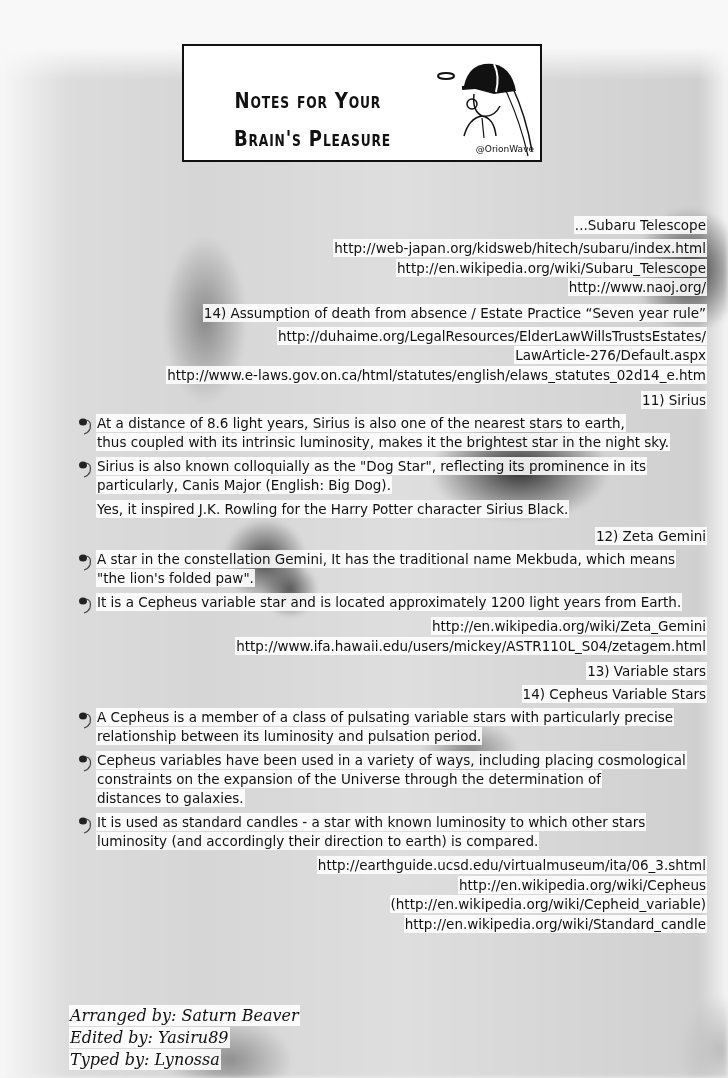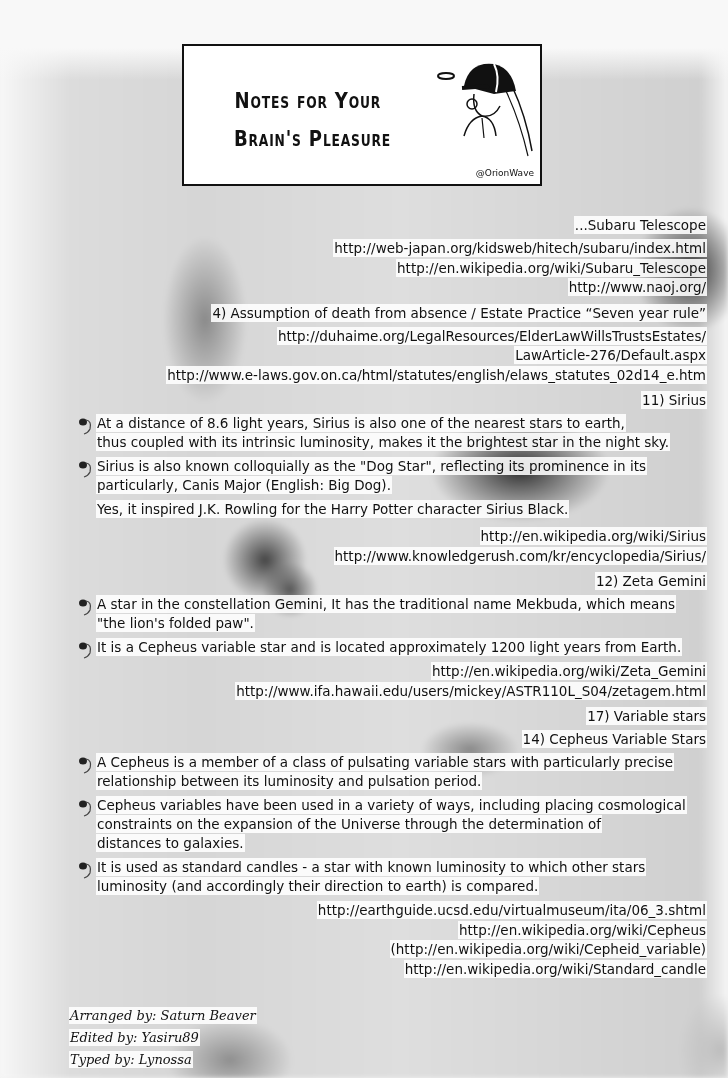--- a/index.html
+++ b/index.html
@@ -22,21 +22,21 @@
       radial-gradient(ellipse 90px 60px at 230px 1060px, #8f8f8f 0%, rgba(143,143,143,0) 70%),
       radial-gradient(ellipse 60px 80px at 720px 1050px, #bdbdbd 0%, rgba(189,189,189,0) 70%),
       linear-gradient(90deg, #f7f7f7 0px, #dcdcdc 70px, #d6d6d6 200px, #dedede 400px, #d0d0d0 700px, #f5f5f5 728px);
     filter: blur(2px);
   }
   .bg-top {
     position: absolute; left: 0; top: 0; width: 728px; height: 80px;
     background: linear-gradient(180deg, #f8f8f8 0%, #f8f8f8 60%, rgba(248,248,248,0) 100%);
   }
   .title-box {
-    position: absolute; left: 182px; top: 44px; width: 360px; height: 142px;
+    position: absolute; left: 182px; top: 44px; width: 360px; height: 118px;
     background: #fff; border: 2px solid #111; box-sizing: border-box;
   }
   .title-text {
     position: absolute; left: 50px; top: 36px; width: 180px;
     font-family: "DejaVu Sans", sans-serif; font-weight: bold;
     font-size: 22px; line-height: 38px; letter-spacing: 1px;
     text-align: center; font-variant: small-caps; transform: scaleX(0.82); transform-origin: left top;
   }
   .title-text div { white-space: nowrap; }
   .mascot { position: absolute; left: 250px; top: 10px; width: 100px; height: 105px; }
@@ -57,21 +57,21 @@
   .links div { height: 19.5px; white-space: nowrap; }
   .bullet {
     position: relative; padding-left: 25px; margin-bottom: 5px;
   }
   .bullet .b-icon {
     position: absolute; left: 6px; top: 3px; width: 16px; height: 18px;
   }
   .plain-line { padding-left: 25px; margin-bottom: 8px; }
   .credits {
     position: absolute; left: 70px; top: 1005px;
-    font-size: 13px; line-height: 22px;
+    font-size: 16px; line-height: 22px;
     font-family: "DejaVu Serif", serif; font-style: italic;
   }
 </style>
 </head>
 <body>
 
 <div class="bg"></div>
 <div class="bg-top"></div>
 
 <div class="title-box">
@@ -99,21 +99,21 @@
   <div>
     <div class="section-title"><span class="hl">...Subaru Telescope</span></div>
     <div class="links" style="margin-top:0;">
       <div><span class="hl">http://web-japan.org/kidsweb/hitech/subaru/index.html</span></div>
       <div><span class="hl">http://en.wikipedia.org/wiki/Subaru_Telescope</span></div>
       <div><span class="hl">http://www.naoj.org/</span></div>
     </div>
   </div>
 
   <div>
-    <div class="section-title"><span class="hl">4) Assumption of death from absence / Estate Practice “Seven year rule”</span></div>
+    <div class="section-title"><span class="hl">14) Assumption of death from absence / Estate Practice “Seven year rule”</span></div>
     <div class="links">
       <div><span class="hl">http://duhaime.org/LegalResources/ElderLawWillsTrustsEstates/</span></div>
       <div><span class="hl">LawArticle-276/Default.aspx</span></div>
       <div><span class="hl">http://www.e-laws.gov.on.ca/html/statutes/english/elaws_statutes_02d14_e.htm</span></div>
     </div>
   </div>
 
   <div>
     <div class="section-title"><span class="hl">11) Sirius</span></div>
     <div class="bullet">
@@ -126,24 +126,20 @@
     </div>
     <div class="bullet">
       <svg class="b-icon" viewBox="0 0 16 18">
           <ellipse cx="5" cy="5" rx="4" ry="3.5" fill="#222"></ellipse>
           <path d="M8 3 Q14 4 12 12 Q10 16 6 17" stroke="#444" stroke-width="1.2" fill="none"></path>
         </svg>
       <div><span class="hl">Sirius is also known colloquially as the "Dog Star", reflecting its prominence in its</span></div>
       <div><span class="hl">particularly, Canis Major (English: Big Dog).</span></div>
     </div>
     <div class="plain-line"><span class="hl">Yes, it inspired J.K. Rowling for the Harry Potter character Sirius Black.</span></div>
-    <div class="links">
-      <div><span class="hl">http://en.wikipedia.org/wiki/Sirius</span></div>
-      <div><span class="hl">http://www.knowledgerush.com/kr/encyclopedia/Sirius/</span></div>
-    </div>
   </div>
 
   <div>
     <div class="section-title"><span class="hl">12) Zeta Gemini</span></div>
     <div class="bullet">
       <svg class="b-icon" viewBox="0 0 16 18">
           <ellipse cx="5" cy="5" rx="4" ry="3.5" fill="#222"></ellipse>
           <path d="M8 3 Q14 4 12 12 Q10 16 6 17" stroke="#444" stroke-width="1.2" fill="none"></path>
         </svg>
       <div><span class="hl">A star in the constellation Gemini, It has the traditional name Mekbuda, which means</span></div>
@@ -156,21 +152,21 @@
         </svg>
       <div><span class="hl">It is a Cepheus variable star and is located approximately 1200 light years from Earth.</span></div>
     </div>
     <div class="links">
       <div><span class="hl">http://en.wikipedia.org/wiki/Zeta_Gemini</span></div>
       <div><span class="hl">http://www.ifa.hawaii.edu/users/mickey/ASTR110L_S04/zetagem.html</span></div>
     </div>
   </div>
 
   <div>
-    <div class="section-title"><span class="hl">17) Variable stars</span></div>
+    <div class="section-title"><span class="hl">13) Variable stars</span></div>
   </div>
 
   <div>
     <div class="section-title"><span class="hl">14) Cepheus Variable Stars</span></div>
     <div class="bullet">
       <svg class="b-icon" viewBox="0 0 16 18">
           <ellipse cx="5" cy="5" rx="4" ry="3.5" fill="#222"></ellipse>
           <path d="M8 3 Q14 4 12 12 Q10 16 6 17" stroke="#444" stroke-width="1.2" fill="none"></path>
         </svg>
       <div><span class="hl">A Cepheus is a member of a class of pulsating variable stars with particularly precise</span></div>

